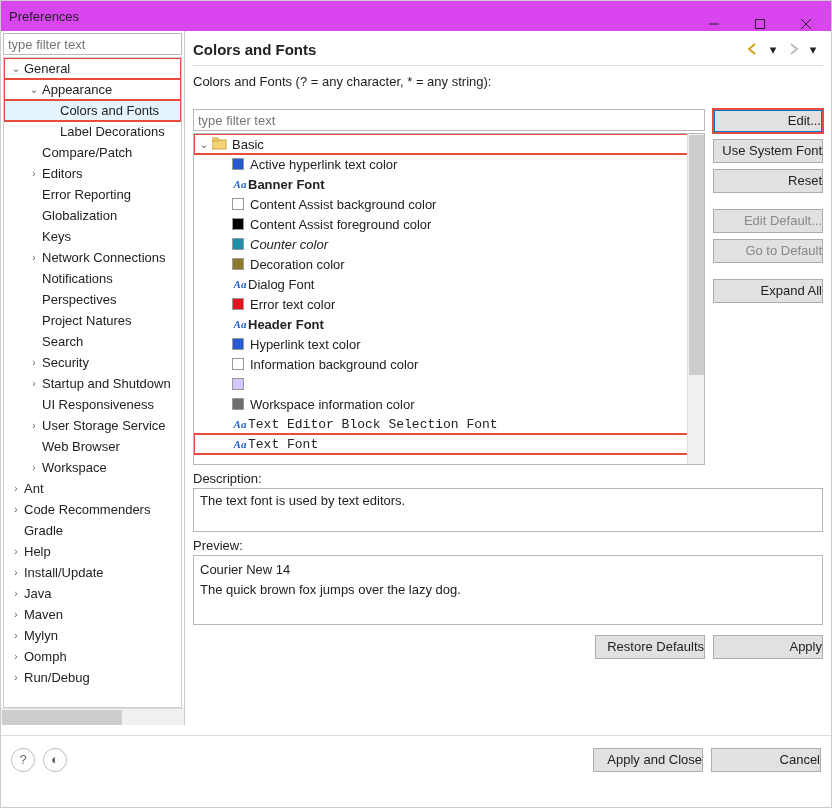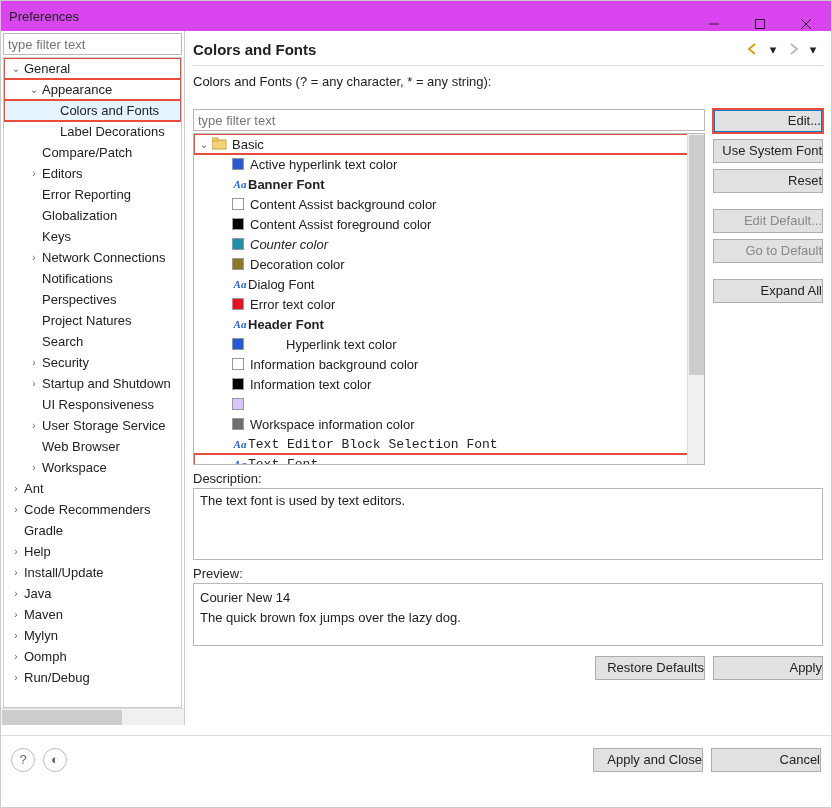--- a/index.html
+++ b/index.html
@@ -35,22 +35,22 @@
 .bold{font-weight:600}
 .mono{font-family:"Courier New",monospace}
 .vscroll{position:absolute;right:0;top:0;bottom:0;width:17px;background:#f0f0f0;border-left:1px solid #ddd}
 .vscroll .thumb{width:15px;height:240px;background:#cdcdcd;margin:1px}
 .btns{width:110px;display:flex;flex-direction:column;gap:6px}
 .btn{height:24px;border:1px solid #adadad;background:#e1e1e1;text-align:right;line-height:22px;cursor:default}
 .btn.dis{color:#888}
 .btn.foc{border:2px solid #0078d7;line-height:20px}
 .desc{margin-top:6px}
 .box{border:1px solid #b8b8b8;padding:4px 6px;margin-top:2px}
-.descbox{height:72px}
-.prevbox{height:63px;font-family:"Courier New",monospace;font-size:15px;line-height:1.5}
+.descbox{height:44px}
+.prevbox{height:70px;font-family:"Courier New",monospace;font-size:15px;line-height:1.5}
 .bottombtns{display:flex;justify-content:flex-end;gap:8px;margin-top:10px}
 .bottombtns .btn{width:110px}
 .footer{height:48px;border-top:1px solid #ddd;margin-top:10px;display:flex;align-items:center;padding:0 10px}
 .ficon{width:24px;height:24px;border:1px solid #bbb;border-radius:50%;display:flex;align-items:center;justify-content:center;margin-right:8px;color:#666}
 .footer .spacer{flex:1}
 .footer .btn{width:110px;margin-left:8px}
 </style>
 </head>
 <body>
 
@@ -267,31 +267,27 @@
                 <span>Dialog Font</span>
               </div>
               <div class="fn" style="padding-left: 38px;">
                 <span class="sw" style="background: rgb(232, 17, 35);"></span>
                 <span>Error text color</span>
               </div>
               <div class="fn" style="padding-left: 38px;">
                 <span class="aa">Aa</span>
                 <span class="bold">Header Font</span>
               </div>
-              <div class="fn" style="padding-left: 38px; gap: 36px;">
+              <div class="fn" style="padding-left: 38px;">
                 <span class="sw" style="background: rgb(40, 88, 210);"></span>
                 <span>Hyperlink text color</span>
               </div>
               <div class="fn" style="padding-left: 38px;">
                 <span class="sw" style="background: rgb(255, 255, 255);"></span>
                 <span>Information background color</span>
-              </div>
-              <div class="fn" style="padding-left: 38px;">
-                <span class="sw" style="background: rgb(0, 0, 0);"></span>
-                <span>Information text color</span>
               </div>
               <div class="fn" style="padding-left: 38px;">
                 <span class="sw" style="background: rgb(214, 198, 255);"></span>
               </div>
               <div class="fn" style="padding-left: 38px;">
                 <span class="sw" style="background: rgb(110, 110, 110);"></span>
                 <span>Workspace information color</span>
               </div>
               <div class="fn" style="padding-left: 38px;">
                 <span class="aa">Aa</span>

